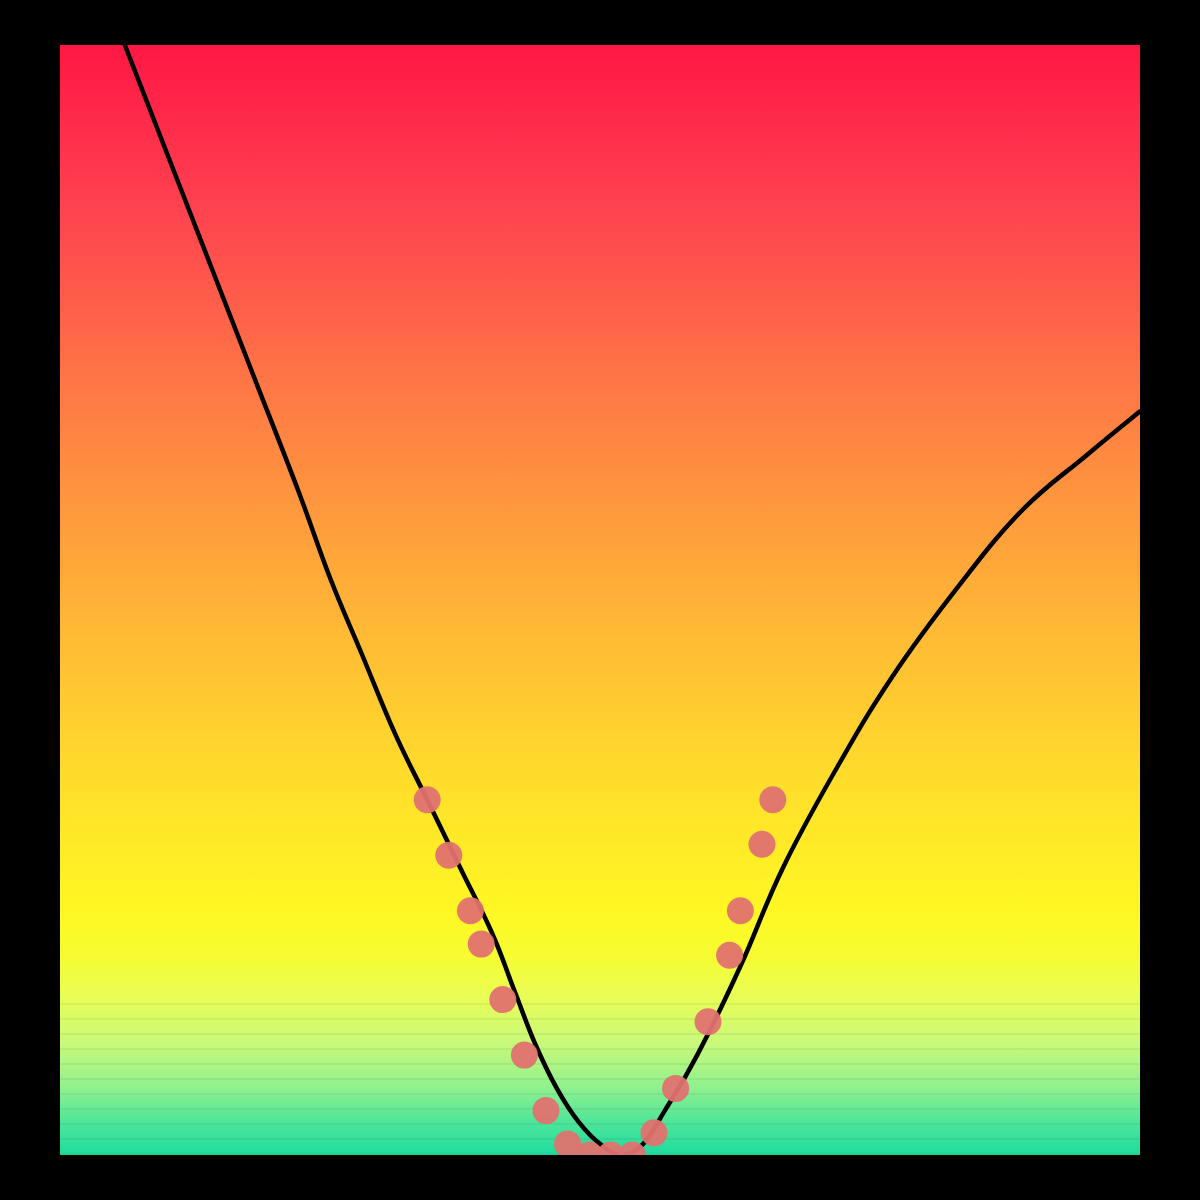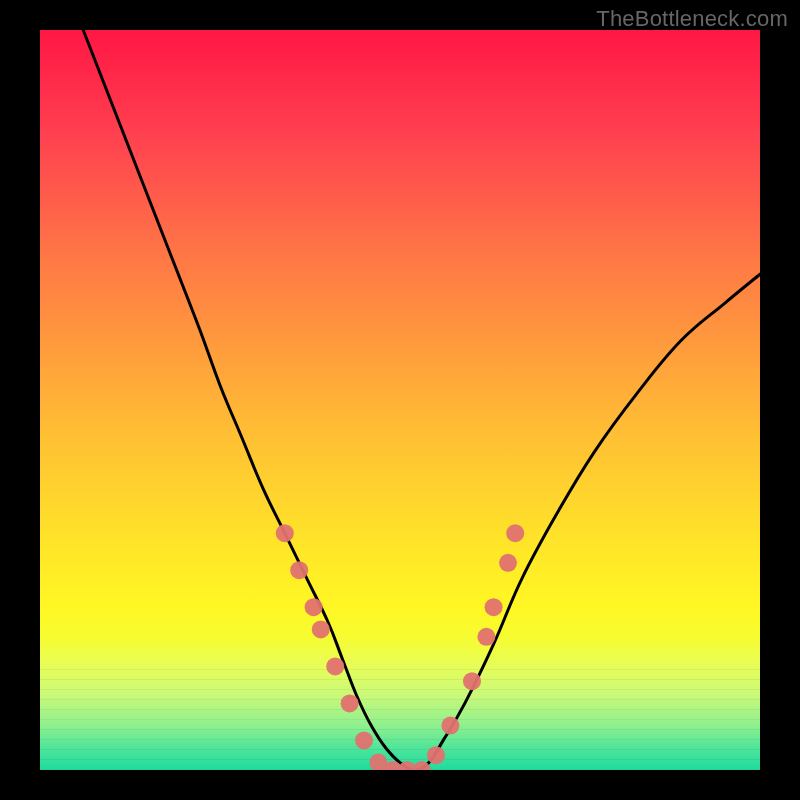--- a/index.html
+++ b/index.html
@@ -77,21 +77,20 @@
   svg.curve {
     position: absolute;
     inset: 0;
   }
 </style>
 </head>
 <body>
 
 <div class="frame">
 
-  <div class="watermark">TheBottleneck.com</div>
 
   <div class="plot">
     <div class="grad"></div>
     <div class="stripes"></div>
     <svg class="curve" viewBox="0 0 720 740" preserveAspectRatio="none">
       <path id="curve-path" fill="none" stroke="#000" stroke-width="3" stroke-linecap="round" stroke-linejoin="round" d="M 43.2 0.0 C 49.0 14.8, 60.5 44.4, 72.0 74.0 C 83.5 103.6, 89.3 118.4, 100.8 148.0 C 112.3 177.6, 118.1 192.4, 129.6 222.0 C 141.1 251.6, 148.3 269.4, 158.4 296.0 C 168.5 322.6, 171.4 333.0, 180.0 355.2 C 188.6 377.4, 193.0 386.3, 201.6 407.0 C 210.2 427.7, 214.6 439.6, 223.2 458.8 C 231.8 478.0, 236.2 485.4, 244.8 503.2 C 253.4 521.0, 257.8 529.8, 266.4 547.6 C 275.0 565.4, 280.8 575.7, 288.0 592.0 C 295.2 608.3, 296.6 614.2, 302.4 629.0 C 308.2 643.8, 311.0 652.7, 316.8 666.0 C 322.6 679.3, 325.4 685.2, 331.2 695.6 C 337.0 706.0, 339.8 710.4, 345.6 717.8 C 351.4 725.2, 354.2 728.2, 360.0 732.6 C 365.8 737.0, 368.6 740.0, 374.4 740.0 C 380.2 740.0, 383.0 738.5, 388.8 732.6 C 394.6 726.7, 396.0 722.2, 403.2 710.4 C 410.4 698.6, 414.7 692.6, 424.8 673.4 C 434.9 654.2, 442.1 639.4, 453.6 614.2 C 465.1 589.0, 469.4 574.2, 482.4 547.6 C 495.4 521.0, 504.0 506.2, 518.4 481.0 C 532.8 455.8, 538.6 445.5, 554.4 421.8 C 570.2 398.1, 580.3 384.8, 597.6 362.6 C 614.9 340.4, 623.5 328.6, 640.8 310.8 C 658.1 293.0, 668.2 287.1, 684.0 273.8 C 699.8 260.5, 712.8 250.1, 720.0 244.2"></path>
       <g id="dots">
           <circle cx="244.8" cy="503.2" r="9" fill="#e0726f" fill-opacity="0.95"></circle>
           <circle cx="259.2" cy="540.2" r="9" fill="#e0726f" fill-opacity="0.95"></circle>
           <circle cx="273.6" cy="577.2" r="9" fill="#e0726f" fill-opacity="0.95"></circle>

